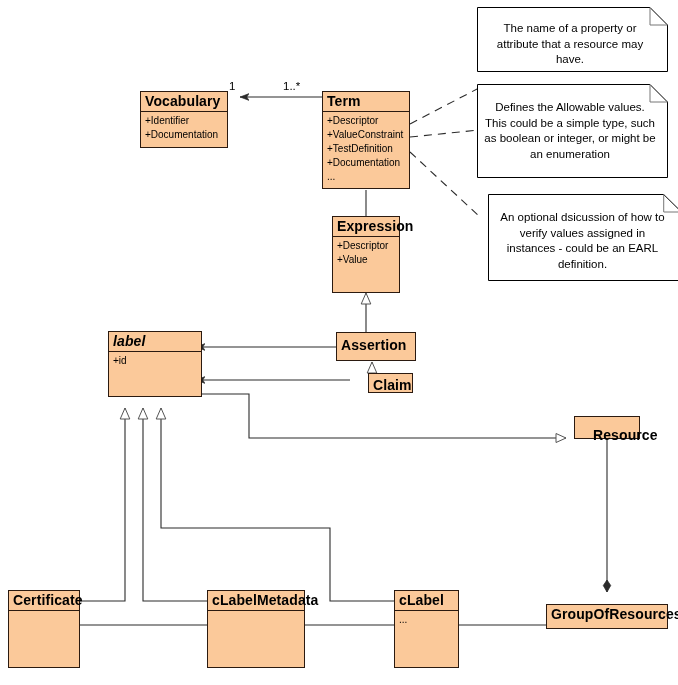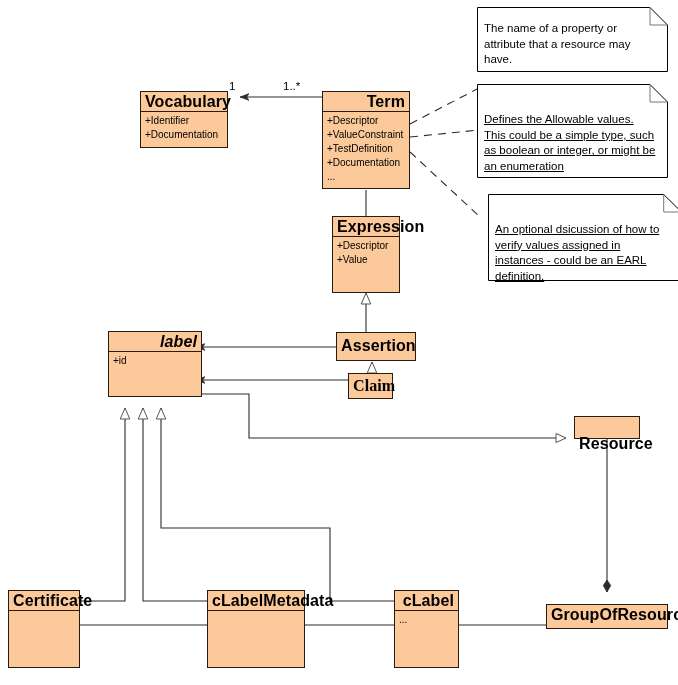--- a/index.html
+++ b/index.html
@@ -27,23 +27,23 @@
   
   .uml-class {
     position: absolute;
     box-sizing: border-box;
     border: 1px solid #2b1a10;
     background: #fbc99a;
     z-index: 5;
   }
   .uml-name {
     box-sizing: border-box;
-    text-align: right;
+    text-align: left;
     font-weight: bold;
-    font-size: 16px;
+    font-size: 14px;
     color: #000000;
     padding: 3px 4px 3px 4px;
     line-height: 13px;
     letter-spacing: 0.1px;
   }
   .uml-class.compartmented > .uml-name {
     border-bottom: 1px solid #2b1a10;
   }
   .uml-name.abstract {
     font-style: italic;
@@ -69,36 +69,36 @@
     font-size: 11.5px;
     line-height: 15.5px;
     color: #000000;
     z-index: 6;
   }
   .uml-note .note-body {
     position: relative;
     width: 100%;
     height: 100%;
     box-sizing: border-box;
+    text-align: center;
   }
   .uml-note .note-shape {
     position: absolute;
     left: 0;
     top: 0;
     width: 100%;
     height: 100%;
   }
   .uml-note .note-text {
     position: relative;
     padding: 14px 12px 6px 7px;
     z-index: 2;
   }
   .uml-note.note-pad-2 .note-text {
-    padding-top: 28px;
-    text-decoration: underline;
+    padding-top: 16px;
   }
 
   
   .mult {
     position: absolute;
     font-size: 11.5px;
     color: #000000;
     z-index: 7;
     white-space: nowrap;
   }
@@ -188,33 +188,33 @@
     <div class="uml-attrs">
       <div>+Descriptor</div>
       <div>+Value</div>
     </div>
   </div>
 
   <div class="uml-class" style="left:336px; top:332px; width:80px; height:29px;">
     <div class="uml-name" style="padding-top:6px;">Assertion</div>
   </div>
 
-  <div class="uml-class" style="left:348px; top:373px; width:45px; height:26px;font-family:Liberation Serif, serif;">
+  <div class="uml-class" style="left:368px; top:373px; width:45px; height:20px;">
     <div class="uml-name" style="padding-top:5px;">Claim</div>
   </div>
 
   <div class="uml-class compartmented" style="left:108px; top:331px; width:94px; height:66px;">
     <div class="uml-name abstract">label</div>
     <div class="uml-attrs">
       <div>+id</div>
     </div>
   </div>
 
   <div class="uml-class" style="left:574px; top:416px; width:66px; height:23px;">
-    <div class="uml-name" style="padding-top:20px;">Resource</div>
+    <div class="uml-name" style="padding-top:12px;margin-left:14px;">Resource</div>
   </div>
 
   <div class="uml-class compartmented" style="left:8px; top:590px; width:72px; height:78px;">
     <div class="uml-name">Certificate</div>
     <div class="uml-attrs"></div>
   </div>
 
   <div class="uml-class compartmented" style="left:207px; top:590px; width:98px; height:78px;">
     <div class="uml-name">cLabelMetadata</div>
     <div class="uml-attrs"></div>

